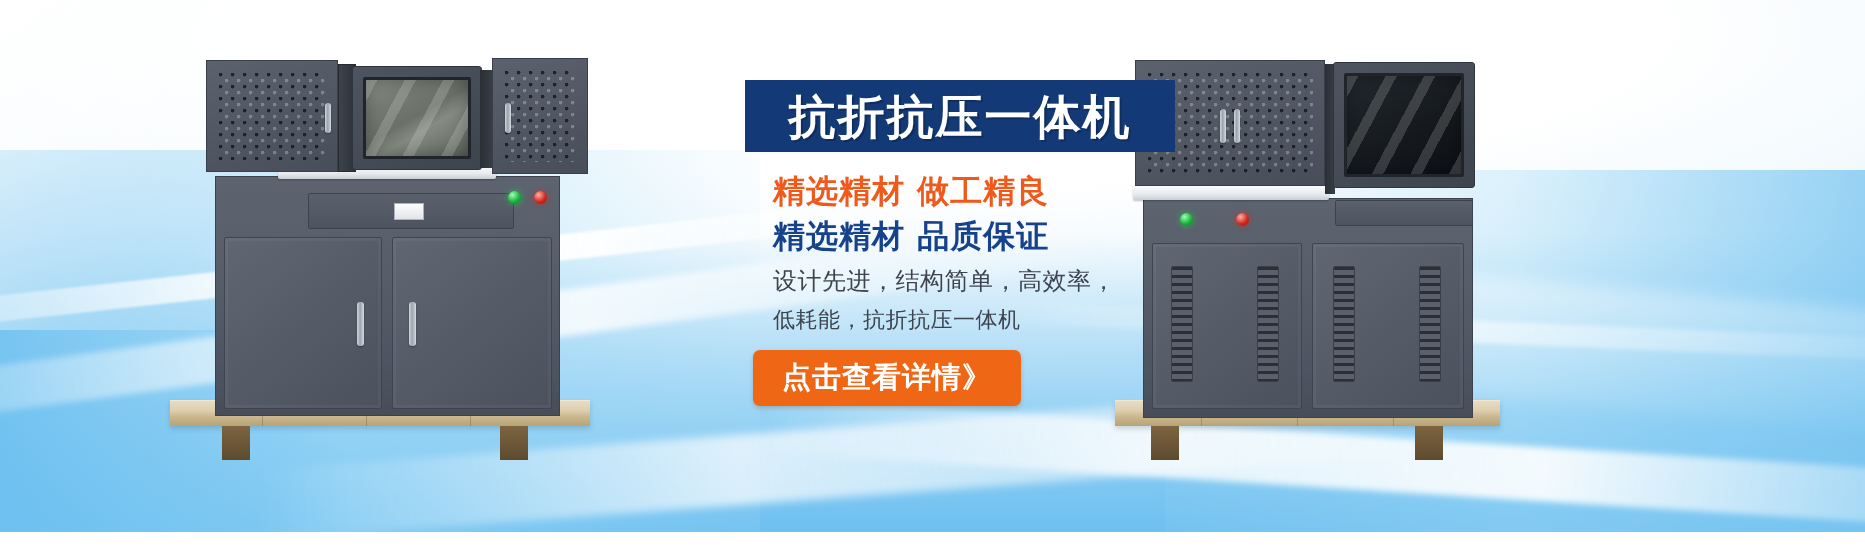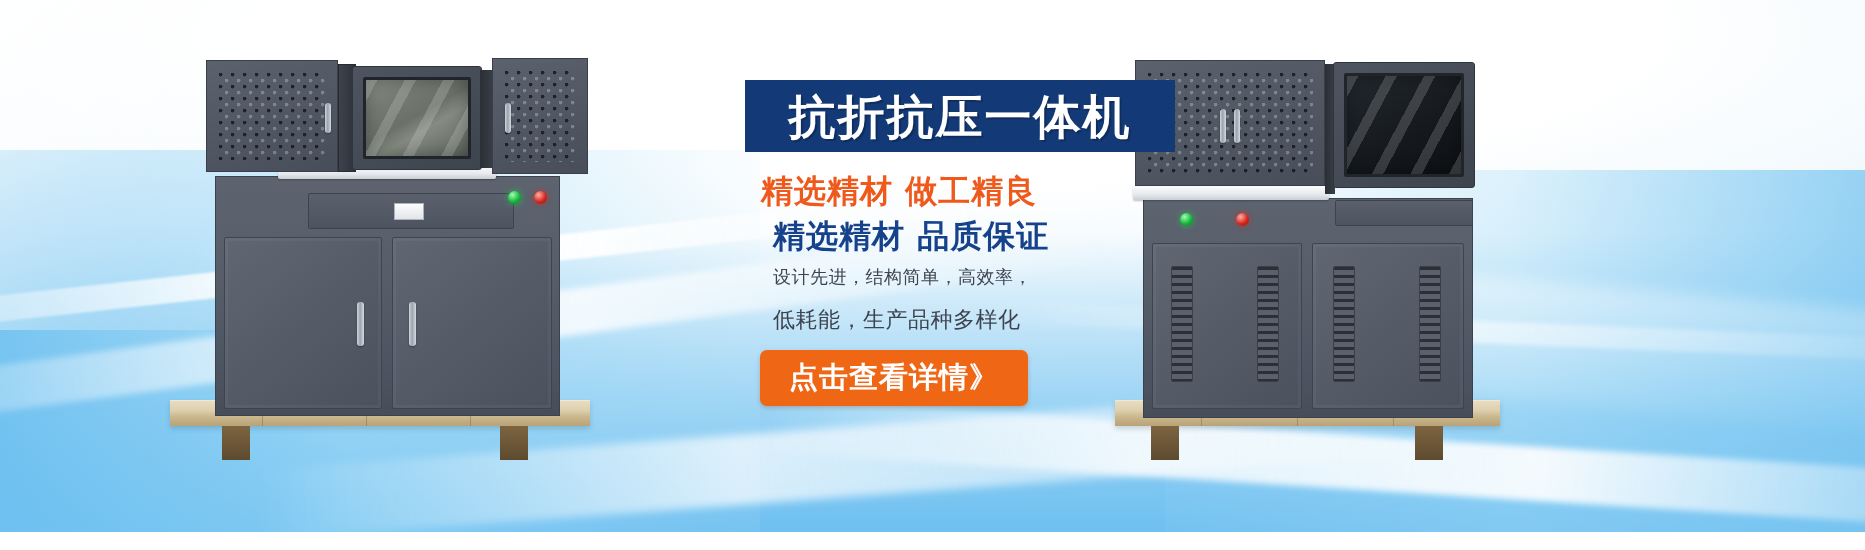--- a/index.html
+++ b/index.html
@@ -185,42 +185,42 @@
     color:#ffffff;
     font-size:47px;
     font-weight:bold;
     letter-spacing:2px;
     line-height:1;
     text-shadow:2px 2px 0 rgba(10,30,65,0.45);
     white-space:nowrap;
   }
 
   .tagline1 {
-    position:absolute; left:16px; top:110px;
+    position:absolute; left:28px; top:110px;
     color:#ef5a1c;
     font-size:32px; font-weight:bold; letter-spacing:1px;
     white-space:nowrap;
   }
   .tagline2 {
     position:absolute; left:28px; top:155px;
     color:#16428c;
     font-size:32px; font-weight:bold; letter-spacing:1px;
     white-space:nowrap;
   }
   .desc1 {
     position:absolute; left:28px; top:205px;
-    color:#3d4450; font-size:18px; letter-spacing:0.5px; white-space:nowrap;
+    color:#3d4450; font-size:24px; letter-spacing:0.5px; white-space:nowrap;
   }
   .desc2 {
     position:absolute; left:28px; top:245px;
     color:#3d4450; font-size:22px; letter-spacing:0.5px; white-space:nowrap;
   }
 
   .cta {
-    position:absolute; left:15px; top:290px;
+    position:absolute; left:8px; top:290px;
     width:268px; height:56px;
     background:#ef6715;
     border:none; border-radius:7px;
     color:#ffffff;
     font-family:"DejaVu Sans","Liberation Sans",sans-serif;
     font-size:29px; font-weight:bold; letter-spacing:1px;
     cursor:pointer;
     box-shadow:0 2px 4px rgba(120,60,10,0.25);
   }
 </style>
@@ -328,18 +328,18 @@
     <div class="headline-bar">
       <span class="headline-text">抗折抗压一体机</span>
     </div>
 
     <div class="tagline1">精选精材 做工精良</div>
 
     <div class="tagline2">精选精材  品质保证</div>
 
     <div class="desc1">设计先进，结构简单，高效率，</div>
 
-    <div class="desc2">低耗能，生产品种多样化</div>
+    <div class="desc2">低耗能，抗折抗压一体机</div>
 
     <button class="cta">点击查看详情》</button>
   </div>
 
 </div>
 
 </body></html>

